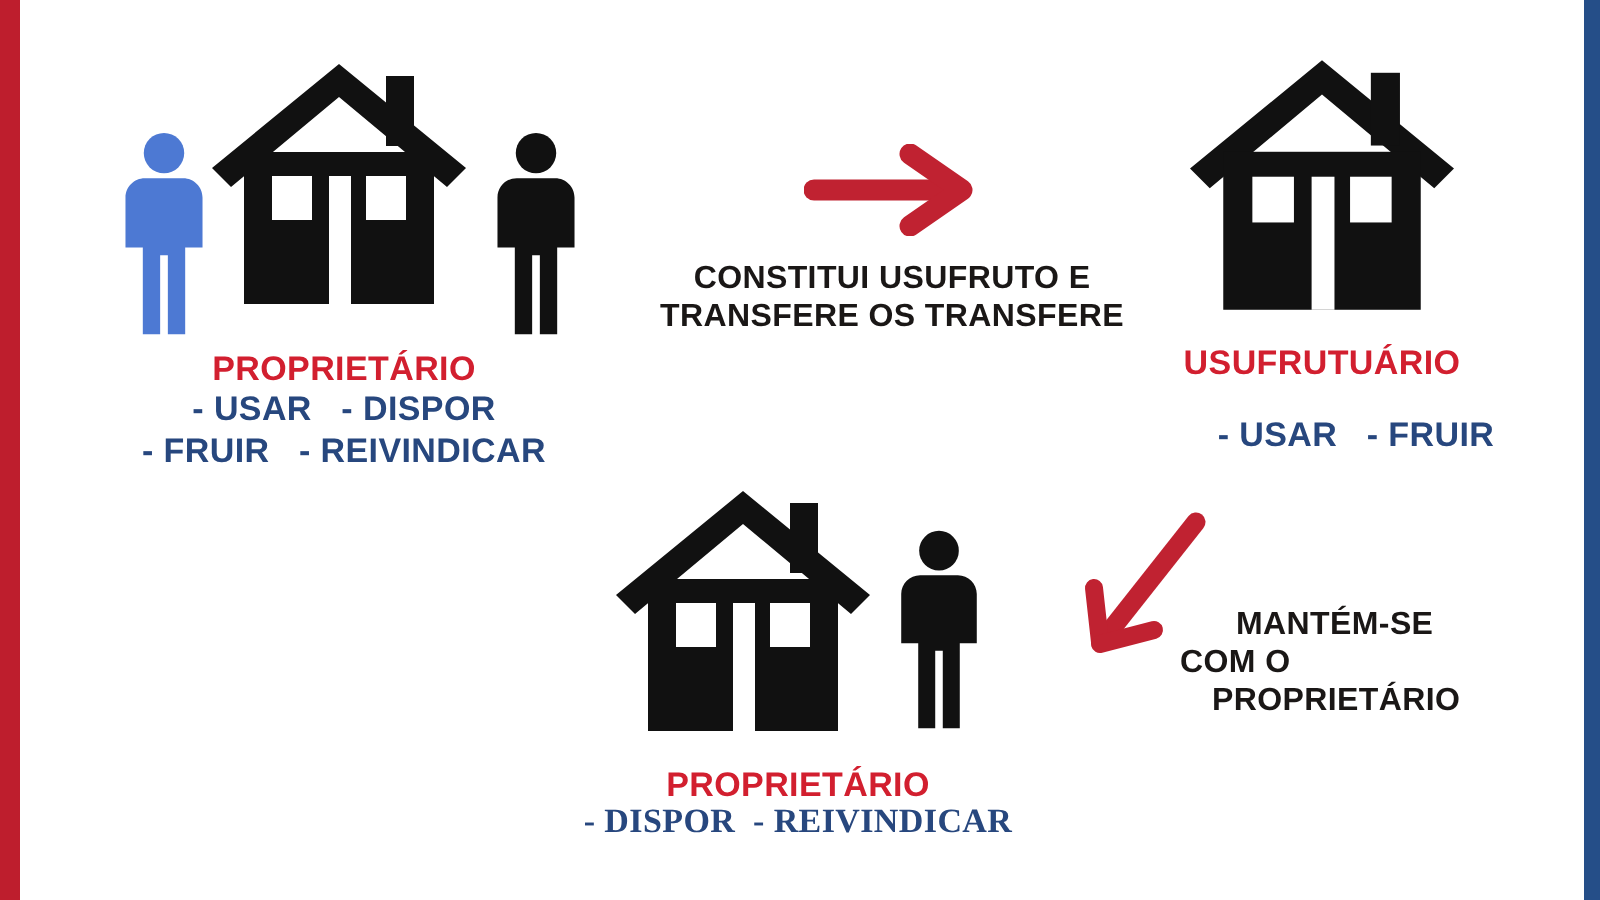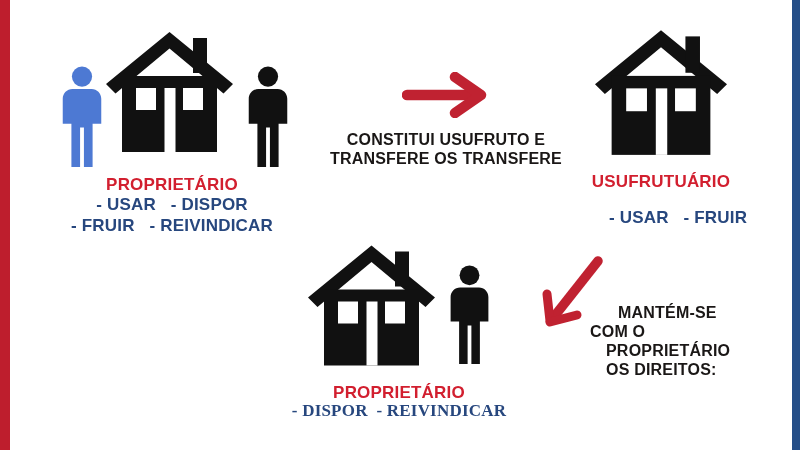--- a/index.html
+++ b/index.html
@@ -97,15 +97,14 @@
     <div class="label center rights" style="left:9px;top:171px;width:260px;font-family:Liberation Serif, serif;">- DISPOR  - REIVINDICAR</div>
   </div>
 
   <div class="abs" style="left:530px;top:240px;width:260px;height:160px;">
     <svg class="icon abs ic-red" style="left:11px;top:16px" width="64" height="76">
         <use href="#sym-arrow-diag"></use>
       </svg>
     <div class="label caption" style="left:88px;top:63px;">MANTÉM-SE</div>
     <div class="label caption" style="left:60px;top:82px;">COM O</div>
     <div class="label caption" style="left:76px;top:101px;">PROPRIETÁRIO</div>
-    <div class="label caption" style="left:76px;top:120px;">OS DIREITOS:</div>
   </div>
 </div>
 
 </body></html>

